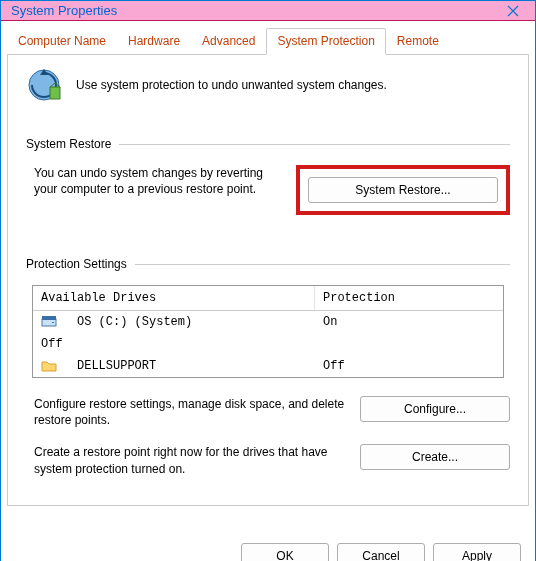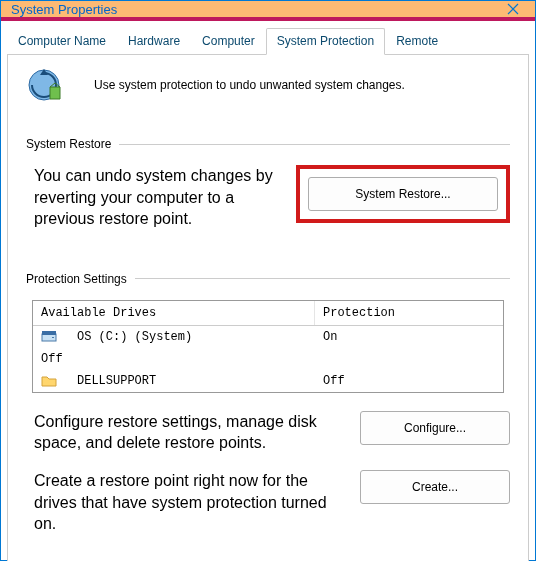--- a/index.html
+++ b/index.html
@@ -14,26 +14,26 @@
 .window {
   width: 536px;
   height: 561px;
   background: #fff;
   border: 1px solid #0078d4;
   display: flex;
   flex-direction: column;
 }
 .titlebar {
   height: 20px;
-  background: #fdba74;
+  background: #f9a8d4;
   display: flex;
   align-items: center;
   justify-content: space-between;
   padding: 0 0 0 10px;
-  border-bottom: 4px solid #be185d;
+  border-bottom: 1px solid #be185d;
 }
 .titlebar-title {
   color: #0066cc;
   font-size: 13px;
 }
 .titlebar-close {
   width: 45px;
   height: 32px;
   display: flex;
   align-items: center;
@@ -44,21 +44,21 @@
 
 .tabs {
   display: flex;
   padding: 6px 6px 0 6px;
   background: #fff;
 }
 .tab {
   padding: 5px 10px 6px 10px;
   font-size: 12px;
   border: 1px solid transparent;
-  color: #0c4a6e;
+  color: #c2410c;
   position: relative;
   top: 1px;
 }
 .tab.active {
   background: #fff;
   border: 1px solid #ccc;
   border-bottom: 1px solid #fff;
   border-radius: 2px 2px 0 0;
 }
 
@@ -66,21 +66,21 @@
   border: 1px solid #ccc;
   margin: 0 6px 6px 6px;
   padding: 12px 18px 12px 18px;
   flex: 1;
   background: #fff;
 }
 
 .header-row {
   display: flex;
   align-items: center;
-  gap: 32px;
+  gap: 14px;
   margin-bottom: 34px;
 }
 .shield-icon {
   width: 36px;
   height: 36px;
   flex-shrink: 0;
 }
 .header-text { font-size: 12px; }
 
 .group-label-row {
@@ -98,27 +98,27 @@
 }
 
 .section-row {
   display: flex;
   align-items: flex-start;
   gap: 14px;
   margin-bottom: 16px;
 }
 .section-text {
   flex: 1;
-  font-size: 16px;
+  font-size: 12px;
   line-height: 1.35;
   padding-left: 8px;
 }
 .btn {
   min-width: 150px;
-  height: 34px;
+  height: 26px;
   background: #fdfdfd;
   border: 1px solid #adadad;
   border-radius: 3px;
   font-size: 12px;
   font-family: inherit;
   cursor: pointer;
 }
 .btn:disabled { color: #000000; cursor: default; }
 
 .highlight-box {
@@ -173,21 +173,21 @@
     <div class="titlebar-close">
       <svg width="12" height="12" viewBox="0 0 12 12">
           <path d="M1 1 L11 11 M11 1 L1 11" stroke="currentColor" stroke-width="1.2" fill="none"></path>
         </svg>
     </div>
   </div>
 
   <div class="tabs">
     <div class="tab">Computer Name</div>
     <div class="tab">Hardware</div>
-    <div class="tab">Computer</div>
+    <div class="tab">Advanced</div>
     <div class="tab active">System Protection</div>
     <div class="tab">Remote</div>
   </div>
 
   <div class="panel">
 
     <div class="header-row">
       <svg class="shield-icon" viewBox="0 0 36 36">
         <circle cx="18" cy="18" r="15" fill="#7fb8e6" stroke="#2d6aa3" stroke-width="1"></circle>
         <path d="M18 6 A12 12 0 1 1 6 18" fill="none" stroke="#1a4d7a" stroke-width="2"></path>

